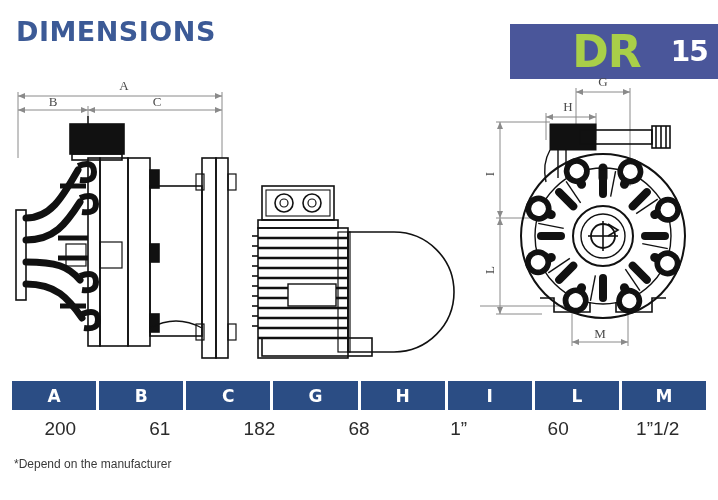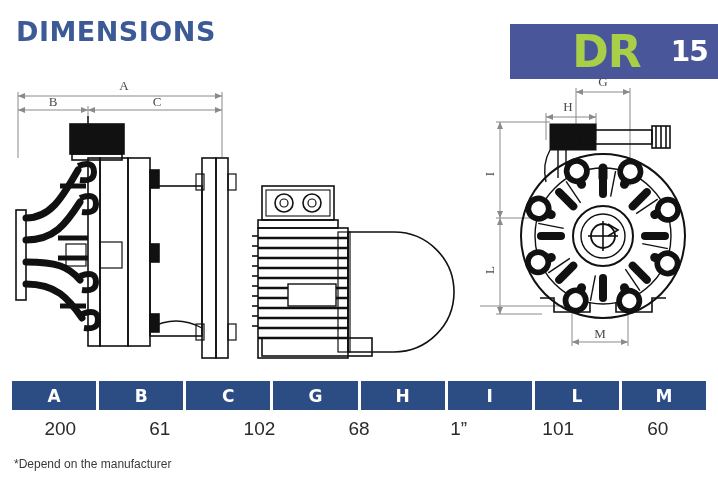--- a/index.html
+++ b/index.html
@@ -369,23 +369,23 @@
       <div class="hdr-cell">C</div>
       <div class="hdr-cell">G</div>
       <div class="hdr-cell">H</div>
       <div class="hdr-cell">I</div>
       <div class="hdr-cell">L</div>
       <div class="hdr-cell">M</div>
     </div>
     <div class="val-row">
       <div class="val-cell">200</div>
       <div class="val-cell">61</div>
-      <div class="val-cell">102</div>
+      <div class="val-cell">182</div>
       <div class="val-cell">68</div>
       <div class="val-cell">1”</div>
-      <div class="val-cell">101</div>
       <div class="val-cell">60</div>
+      <div class="val-cell">1”1/2</div>
     </div>
   </div>
 
   <div class="footnote">*Depend on the manufacturer</div>
 
 </div>
 
 </body></html>

